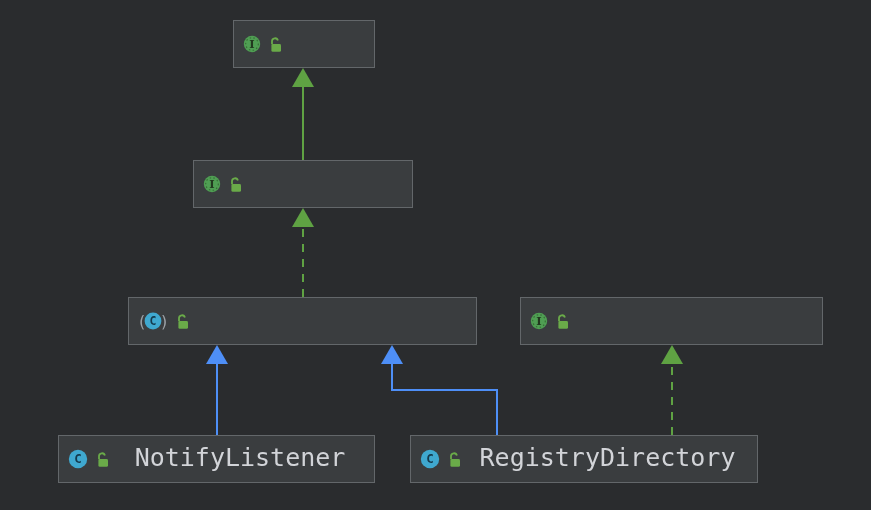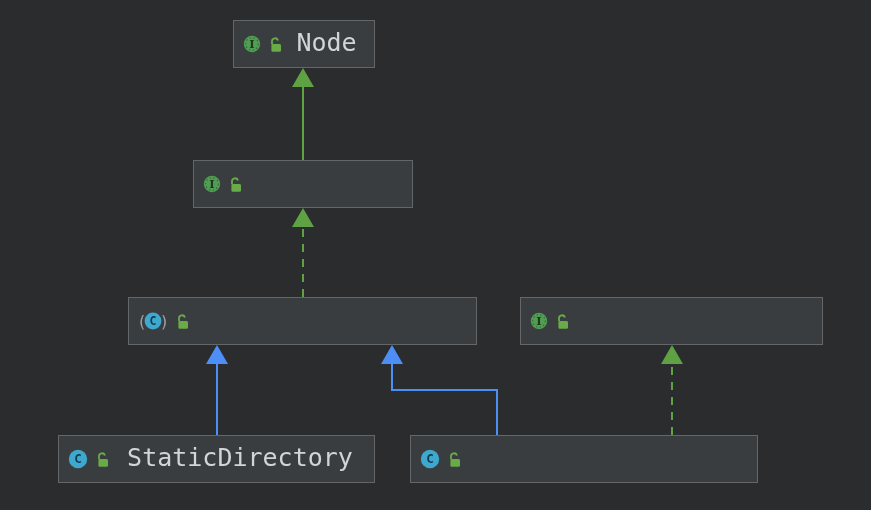--- a/index.html
+++ b/index.html
@@ -86,21 +86,20 @@
             <circle cx="9" cy="9" r="6.3" fill="none" stroke="#366b34" stroke-width="1.1" stroke-dasharray="1.4 2.4"></circle>
             <text x="9" y="13.2" font-size="11.5" font-weight="bold" font-family="DejaVu Serif, serif" text-anchor="middle" fill="#22391f">I</text>
           </svg>
         </span>
         <span class="lock">
           <svg width="16" height="17" viewBox="0 0 16 17">
             <path d="M5 8.2 V5.4 a3 3 0 0 1 5.9 -0.9" fill="none" stroke="#6aab49" stroke-width="1.8"></path>
             <rect x="4.4" y="8" width="9.6" height="7.8" rx="1.4" fill="#6aab49"></rect>
           </svg>
         </span>
-        <span class="label">Node</span>
       </div>
       <div class="uml-node" style="left: 193px; top: 160px; width: 220px; height: 48px;">
         <span class="kind-icon">
           <svg width="18" height="18" viewBox="0 0 18 18">
             <circle cx="9" cy="9" r="8.2" fill="#4f9e53"></circle>
             <circle cx="9" cy="9" r="6.3" fill="none" stroke="#366b34" stroke-width="1.1" stroke-dasharray="1.4 2.4"></circle>
             <text x="9" y="13.2" font-size="11.5" font-weight="bold" font-family="DejaVu Serif, serif" text-anchor="middle" fill="#22391f">I</text>
           </svg>
         </span>
         <span class="lock">
@@ -147,30 +146,31 @@
             <circle cx="10" cy="10" r="9.2" fill="#3fa8cf"></circle>
             <text x="10" y="14.4" font-size="12.5" font-weight="bold" font-family="DejaVu Sans Mono, monospace" text-anchor="middle" fill="#143a4d">C</text>
           </svg>
         </span>
         <span class="lock">
           <svg width="16" height="17" viewBox="0 0 16 17">
             <path d="M5 8.2 V5.4 a3 3 0 0 1 5.9 -0.9" fill="none" stroke="#6aab49" stroke-width="1.8"></path>
             <rect x="4.4" y="8" width="9.6" height="7.8" rx="1.4" fill="#6aab49"></rect>
           </svg>
         </span>
-        <span class="label">StaticDirectory</span>
+        <span class="label">NotifyListener</span>
       </div>
       <div class="uml-node" style="left: 410px; top: 435px; width: 348px; height: 48px;">
         <span class="kind-icon">
           <svg width="20" height="20" viewBox="0 0 20 20">
             <circle cx="10" cy="10" r="9.2" fill="#3fa8cf"></circle>
             <text x="10" y="14.4" font-size="12.5" font-weight="bold" font-family="DejaVu Sans Mono, monospace" text-anchor="middle" fill="#143a4d">C</text>
           </svg>
         </span>
         <span class="lock">
           <svg width="16" height="17" viewBox="0 0 16 17">
             <path d="M5 8.2 V5.4 a3 3 0 0 1 5.9 -0.9" fill="none" stroke="#6aab49" stroke-width="1.8"></path>
             <rect x="4.4" y="8" width="9.6" height="7.8" rx="1.4" fill="#6aab49"></rect>
           </svg>
         </span>
+        <span class="label">RegistryDirectory</span>
       </div>
     </div>
 </div>
 
 </body></html>

